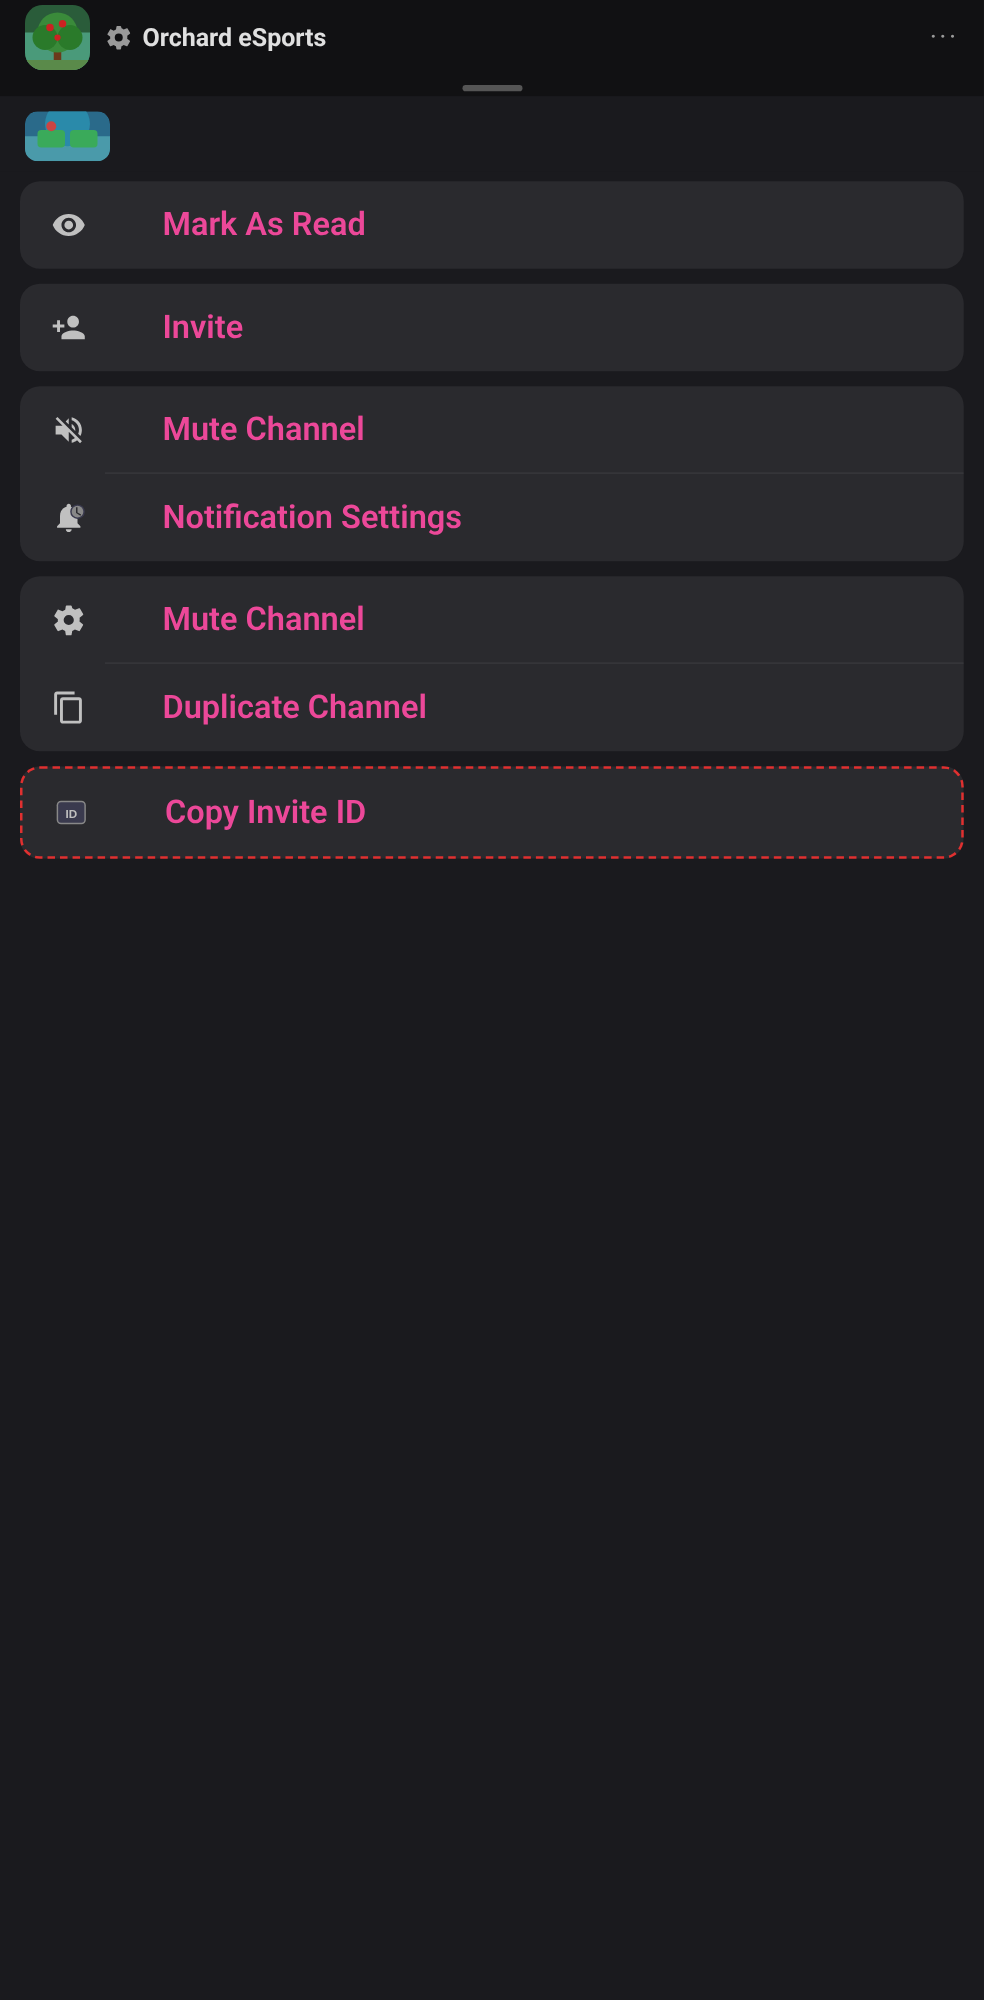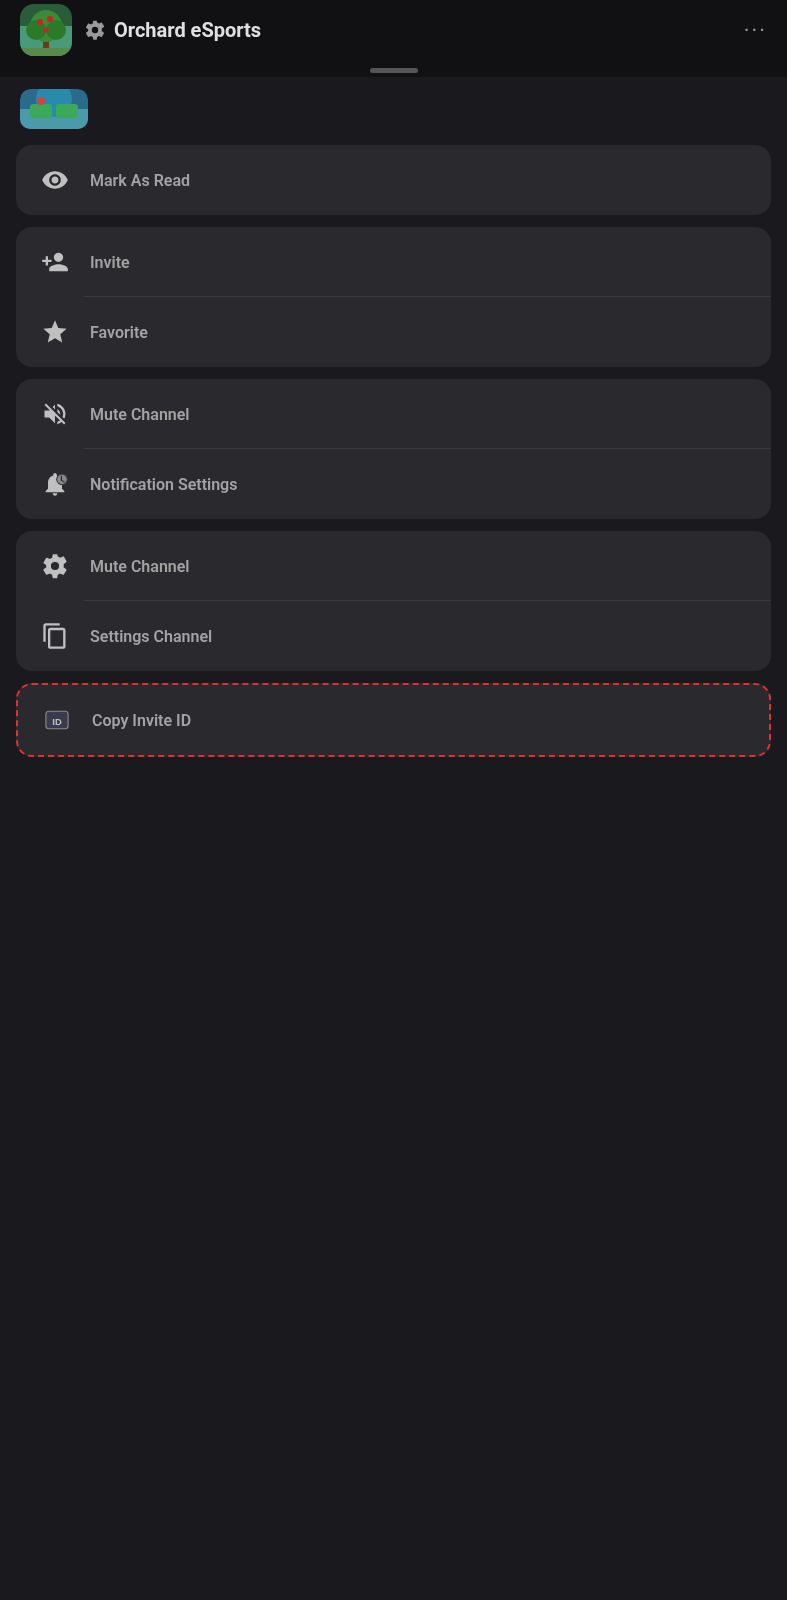--- a/index.html
+++ b/index.html
@@ -118,23 +118,24 @@
       width: 30px;
       height: 30px;
       display: flex;
       align-items: center;
       justify-content: center;
       flex-shrink: 0;
       color: #c0c0c0;
     }
 
     .menu-label {
-      font-size: 16px;
+      font-size: 26px;
       font-weight: 600;
-      color: #a3a3a3;
+      color: #ec4899;
+      margin-left: 40px;
     }
 
     .highlighted-group {
       background-color: #2a2a2e;
       border-radius: 16px;
       overflow: visible;
       position: relative;
       border: 2.5px dashed #e03030;
     }
 
@@ -221,28 +222,20 @@
 
   <div class="menu-group">
     <div class="menu-item">
       <div class="menu-icon icon-invite">
         <svg viewBox="0 0 24 24" xmlns="http://www.w3.org/2000/svg">
           <path d="M15 12c2.21 0 4-1.79 4-4s-1.79-4-4-4-4 1.79-4 4 1.79 4 4 4zm-9-2V7H4v3H1v2h3v3h2v-3h3v-2H6zm9 4c-2.67 0-8 1.34-8 4v2h16v-2c0-2.66-5.33-4-8-4z"></path>
         </svg>
       </div>
       <span class="menu-label">Invite</span>
     </div>
-    <div class="menu-item">
-      <div class="menu-icon icon-star">
-        <svg viewBox="0 0 24 24" xmlns="http://www.w3.org/2000/svg">
-          <path d="M12 17.27L18.18 21l-1.64-7.03L22 9.24l-7.19-.61L12 2 9.19 8.63 2 9.24l5.46 4.73L5.82 21z"></path>
-        </svg>
-      </div>
-      <span class="menu-label">Favorite</span>
-    </div>
   </div>
 
   <div class="menu-group">
     <div class="menu-item">
       <div class="menu-icon icon-mute">
         <svg viewBox="0 0 24 24" xmlns="http://www.w3.org/2000/svg">
           <path d="M16.5 12c0-1.77-1.02-3.29-2.5-4.03v2.21l2.45 2.45c.03-.2.05-.41.05-.63zm2.5 0c0 .94-.2 1.82-.54 2.64l1.51 1.51C20.63 14.91 21 13.5 21 12c0-4.28-2.99-7.86-7-8.77v2.06c2.89.86 5 3.54 5 6.71zM4.27 3L3 4.27 7.73 9H3v6h4l5 5v-6.73l4.25 4.25c-.67.52-1.42.93-2.25 1.18v2.06c1.38-.31 2.63-.95 3.69-1.81L19.73 21 21 19.73l-9-9L4.27 3zM12 4L9.91 6.09 12 8.18V4z"></path>
         </svg>
       </div>
       <span class="menu-label">Mute Channel</span>
@@ -270,21 +263,21 @@
         </svg>
       </div>
       <span class="menu-label">Mute Channel</span>
     </div>
     <div class="menu-item">
       <div class="menu-icon icon-duplicate">
         <svg viewBox="0 0 24 24" xmlns="http://www.w3.org/2000/svg">
           <path d="M16 1H4c-1.1 0-2 .9-2 2v14h2V3h12V1zm3 4H8c-1.1 0-2 .9-2 2v14c0 1.1.9 2 2 2h11c1.1 0 2-.9 2-2V7c0-1.1-.9-2-2-2zm0 16H8V7h11v14z"></path>
         </svg>
       </div>
-      <span class="menu-label">Settings Channel</span>
+      <span class="menu-label">Duplicate Channel</span>
     </div>
   </div>
 
   <div class="highlighted-group menu-group">
     <div class="menu-item">
       <div class="menu-icon icon-id">
         <svg viewBox="0 0 24 24" xmlns="http://www.w3.org/2000/svg">
 
           <rect x="2" y="4" width="20" height="16" rx="3" fill="#888"></rect>
           <rect x="3" y="5" width="18" height="14" rx="2" fill="#3a3a4e"></rect>

